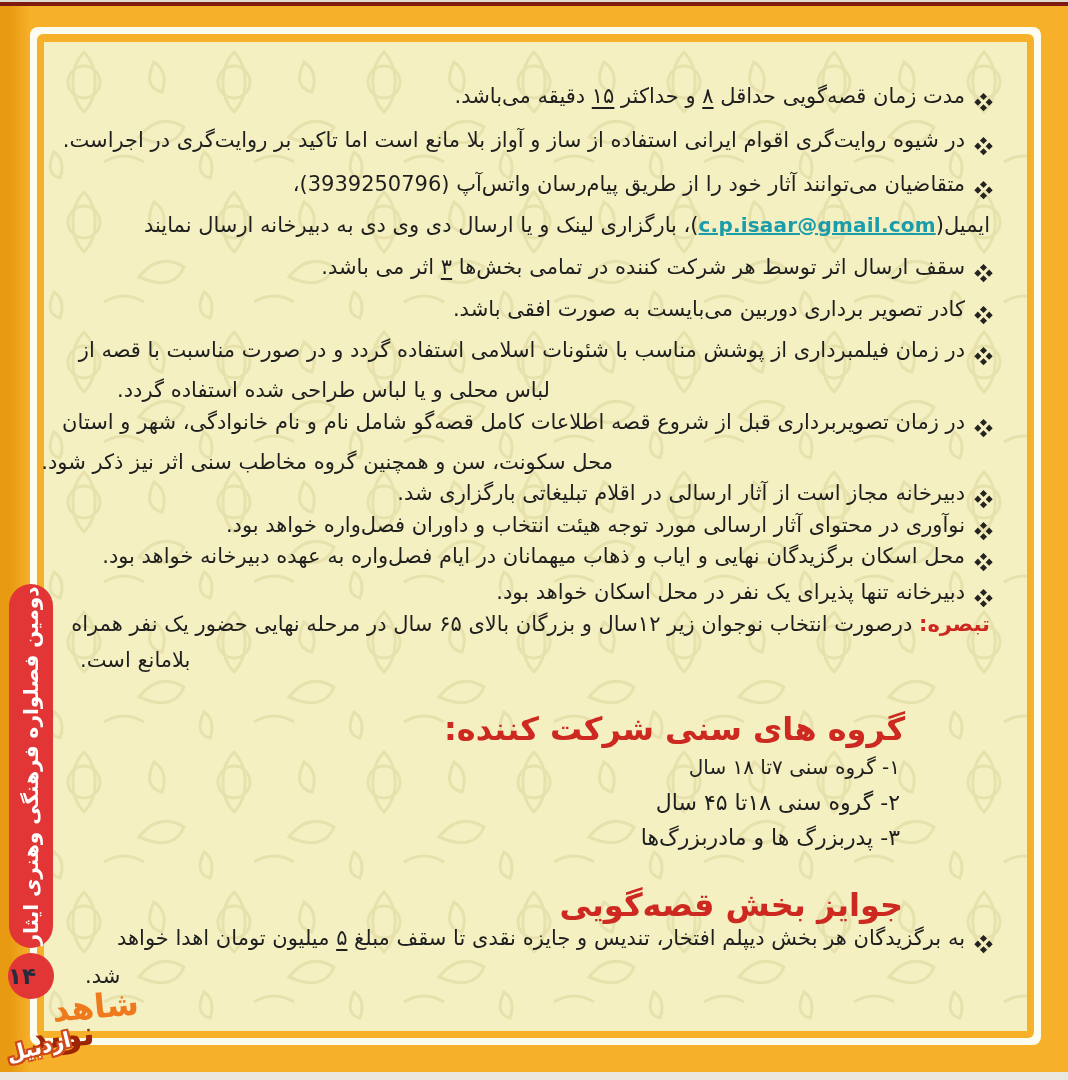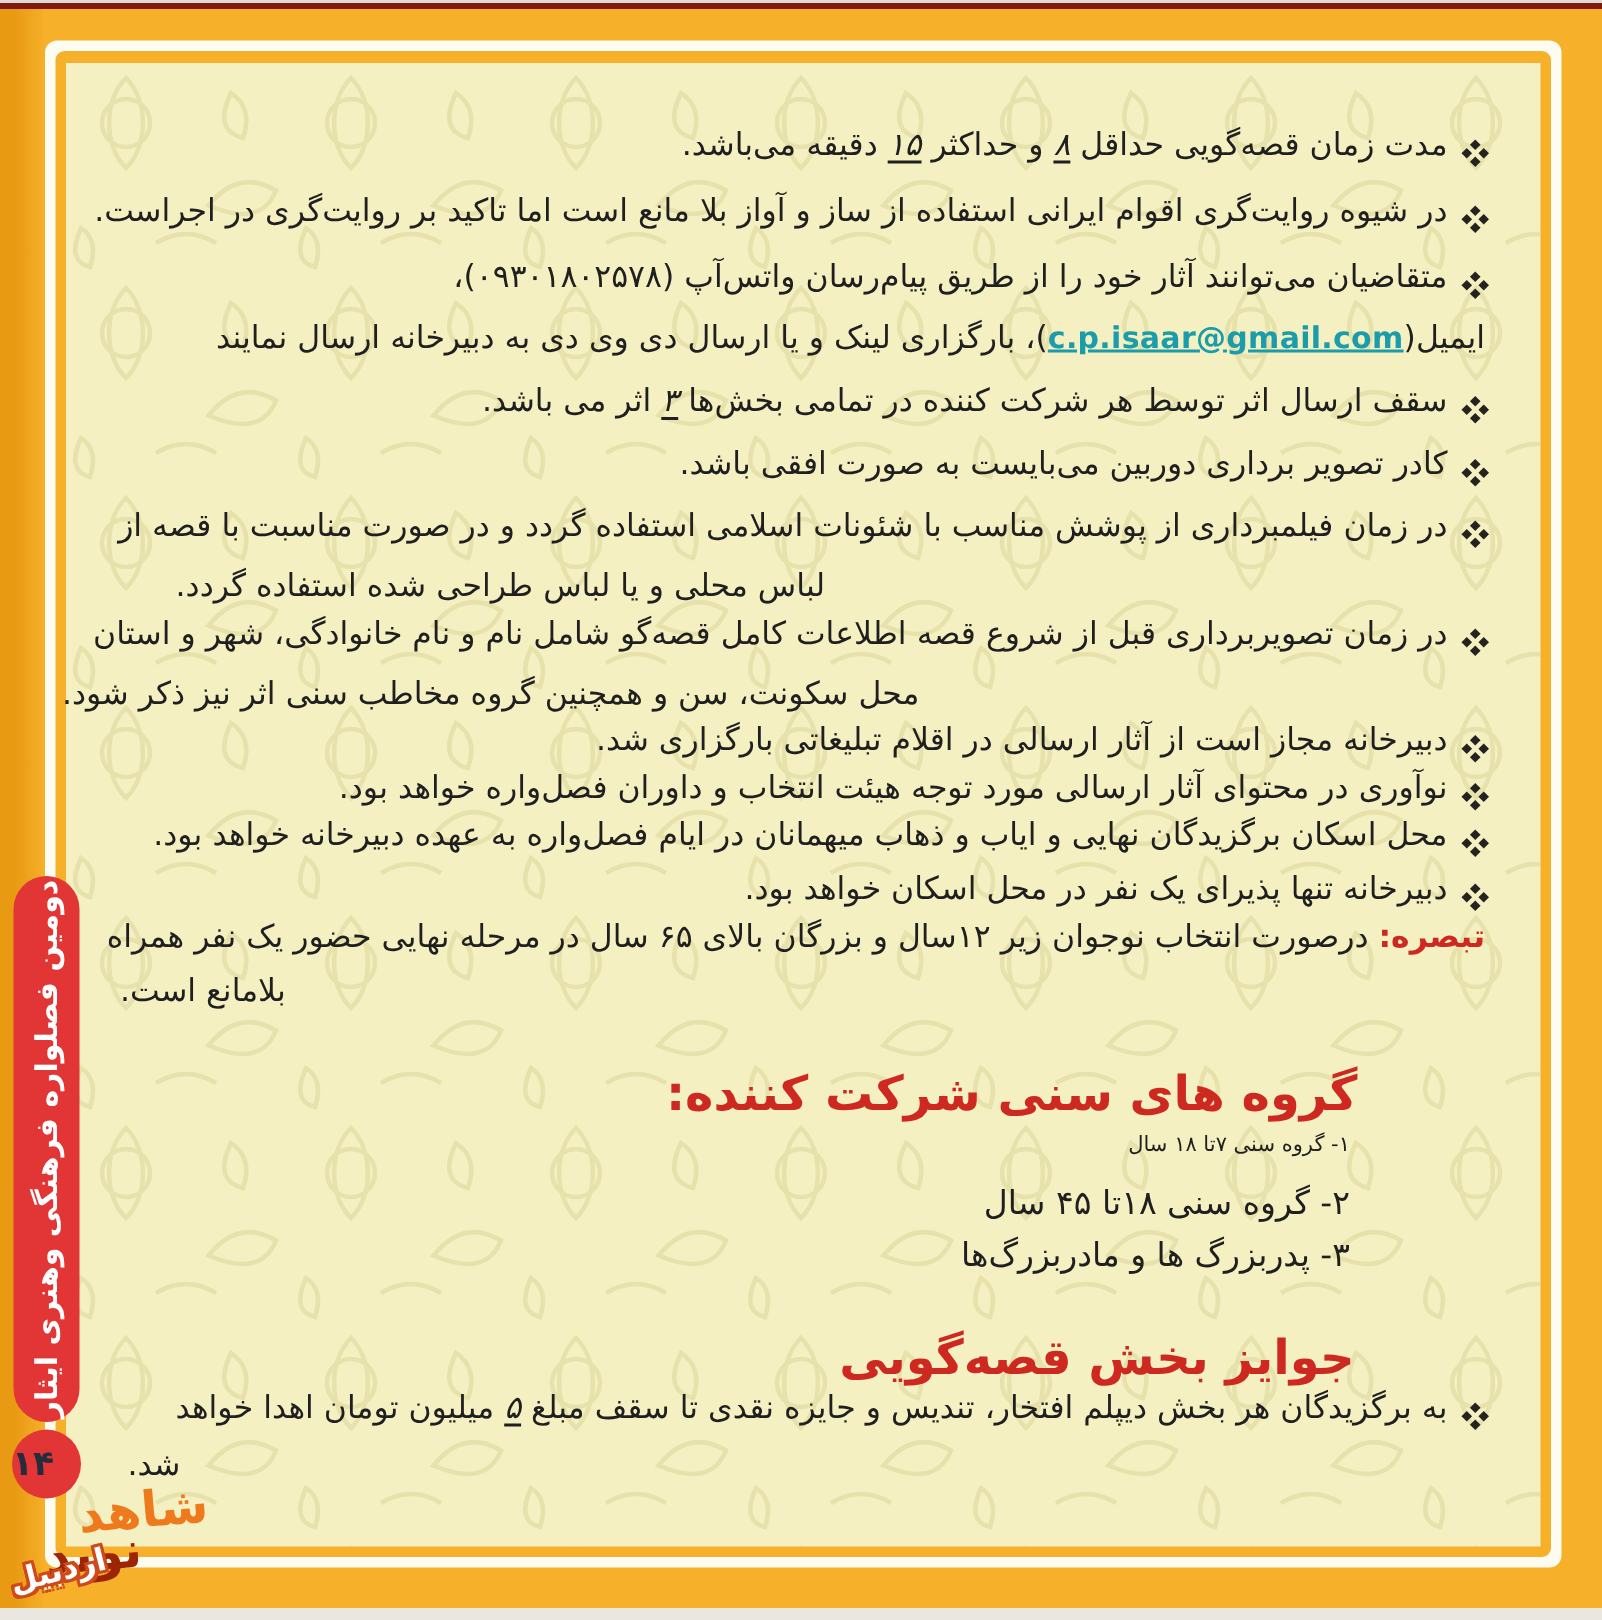--- a/index.html
+++ b/index.html
@@ -10,21 +10,21 @@
   .edge-top-dark{position:absolute;top:2px;left:0;right:0;height:4px;background:#7e1a10;}
   .edge-bottom{position:absolute;bottom:0;left:0;right:0;height:8px;background:#e9e7df;}
   .frame-white{position:absolute;left:30px;top:27px;right:27px;bottom:35px;background:#fdfcf1;border-radius:8px;}
   .frame-line{position:absolute;left:37px;top:34px;right:34px;bottom:42px;background:#f6b02a;border-radius:6px;}
   .content{position:absolute;left:44px;top:42px;right:41px;bottom:49px;background:#f4f0c2;overflow:hidden;}
   .pattern{position:absolute;left:0;top:0;width:100%;height:100%;}
   .line{position:absolute;direction:rtl;white-space:nowrap;font-size:21px;color:#1f1f1f;text-align:right;}
   .bullet{display:inline-block;width:5px;height:5px;background:#24231f;
           box-shadow:8px 0 #24231f,0 8px #24231f,8px 8px #24231f;
           transform:rotate(45deg);margin-left:16px;margin-right:4px;position:relative;top:-4px;}
-  .u{text-decoration:underline;text-underline-offset:4px;font-style:italic;}
+  .u{text-decoration:underline;text-underline-offset:4px;}
   .email{color:#1b9cab;font-weight:bold;text-decoration:underline;direction:ltr;unicode-bidi:embed;
          font-size:20px;letter-spacing:0.2px;}
   .h-red{color:#cd2921;font-weight:bold;font-size:32px;}
   .note-label{color:#cd2921;font-weight:bold;}
   .banner{position:absolute;left:9px;top:584px;width:44px;height:364px;background:#e23535;border-radius:24px;z-index:5;}
   .banner-text{position:absolute;left:0;top:0;width:364px;height:44px;transform-origin:0 0;
                transform:rotate(-90deg) translateX(-364px);line-height:44px;text-align:center;
                color:#ffffff;font-weight:bold;font-size:20px;direction:rtl;white-space:nowrap;}
   .badge{position:absolute;left:8px;top:953px;width:46px;height:46px;border-radius:50%;background:#e23535;
          color:#252c3d;font-weight:bold;font-size:23px;text-align:left;line-height:46px;z-index:6;direction:rtl;}
@@ -67,21 +67,21 @@
 
   <div class="line" style="top:84px;right:78px;">
     <span class="bullet"></span><span>مدت زمان قصه‌گویی حداقل </span><span class="u">۸</span><span> و حداکثر </span><span class="u">۱۵</span><span> دقیقه می‌باشد.</span>
   </div>
 
   <div class="line" style="top:128px;right:78px;">
     <span class="bullet"></span><span>در شیوه روایت‌گری اقوام ایرانی استفاده از ساز و آواز بلا مانع است اما تاکید بر روایت‌گری در اجراست.</span>
   </div>
 
   <div class="line" style="top:172px;right:78px;">
-    <span class="bullet"></span><span>متقاضیان می‌توانند آثار خود را از طریق پیام‌رسان واتس‌آپ (۰۹۳۰۱۸۰۲۵۷۸)،</span>
+    <span class="bullet"></span><span>متقاضیان می‌توانند آثار خود را از طریق پیام‌رسان واتس‌آپ (3939250796)،</span>
   </div>
 
   <div class="line" style="top:213px;right:78px;">
     <span>ایمیل(</span><span class="email">c.p.isaar@gmail.com</span><span>)، بارگزاری لینک و یا ارسال دی وی دی به دبیرخانه ارسال نمایند</span>
   </div>
 
   <div class="line" style="top:255px;right:78px;">
     <span class="bullet"></span><span>سقف ارسال اثر توسط هر شرکت کننده در تمامی بخش‌ها </span><span class="u">۳</span><span> اثر می باشد.</span>
   </div>
 
@@ -125,21 +125,21 @@
     <span class="note-label">تبصره:</span><span> درصورت انتخاب نوجوان زیر ۱۲سال و بزرگان بالای ۶۵ سال در مرحله نهایی حضور یک نفر همراه</span>
   </div>
 
   <div class="line" style="top:648px;left:80px;text-align:left;">
     <span>بلامانع است.</span>
   </div>
 
   <div class="line h-red" style="top:710px;right:163px;">
     <span>گروه های سنی شرکت کننده:</span>
   </div>
-  <div class="line" style="top:755px;right:168px;font-size:14px;">
+  <div class="line" style="top:755px;right:168px;font-size:20px;">
     <span>۱- گروه سنی  ۷تا  ۱۸ سال</span>
   </div>
   <div class="line" style="top:790px;right:168px;font-size:22px;">
     <span>۲- گروه سنی  ۱۸تا ۴۵ سال</span>
   </div>
   <div class="line" style="top:825px;right:168px;font-size:22px;">
     <span>۳- پدربزرگ ها و مادربزرگ‌ها</span>
   </div>
 
   <div class="line h-red" style="top:886px;right:165px;">

